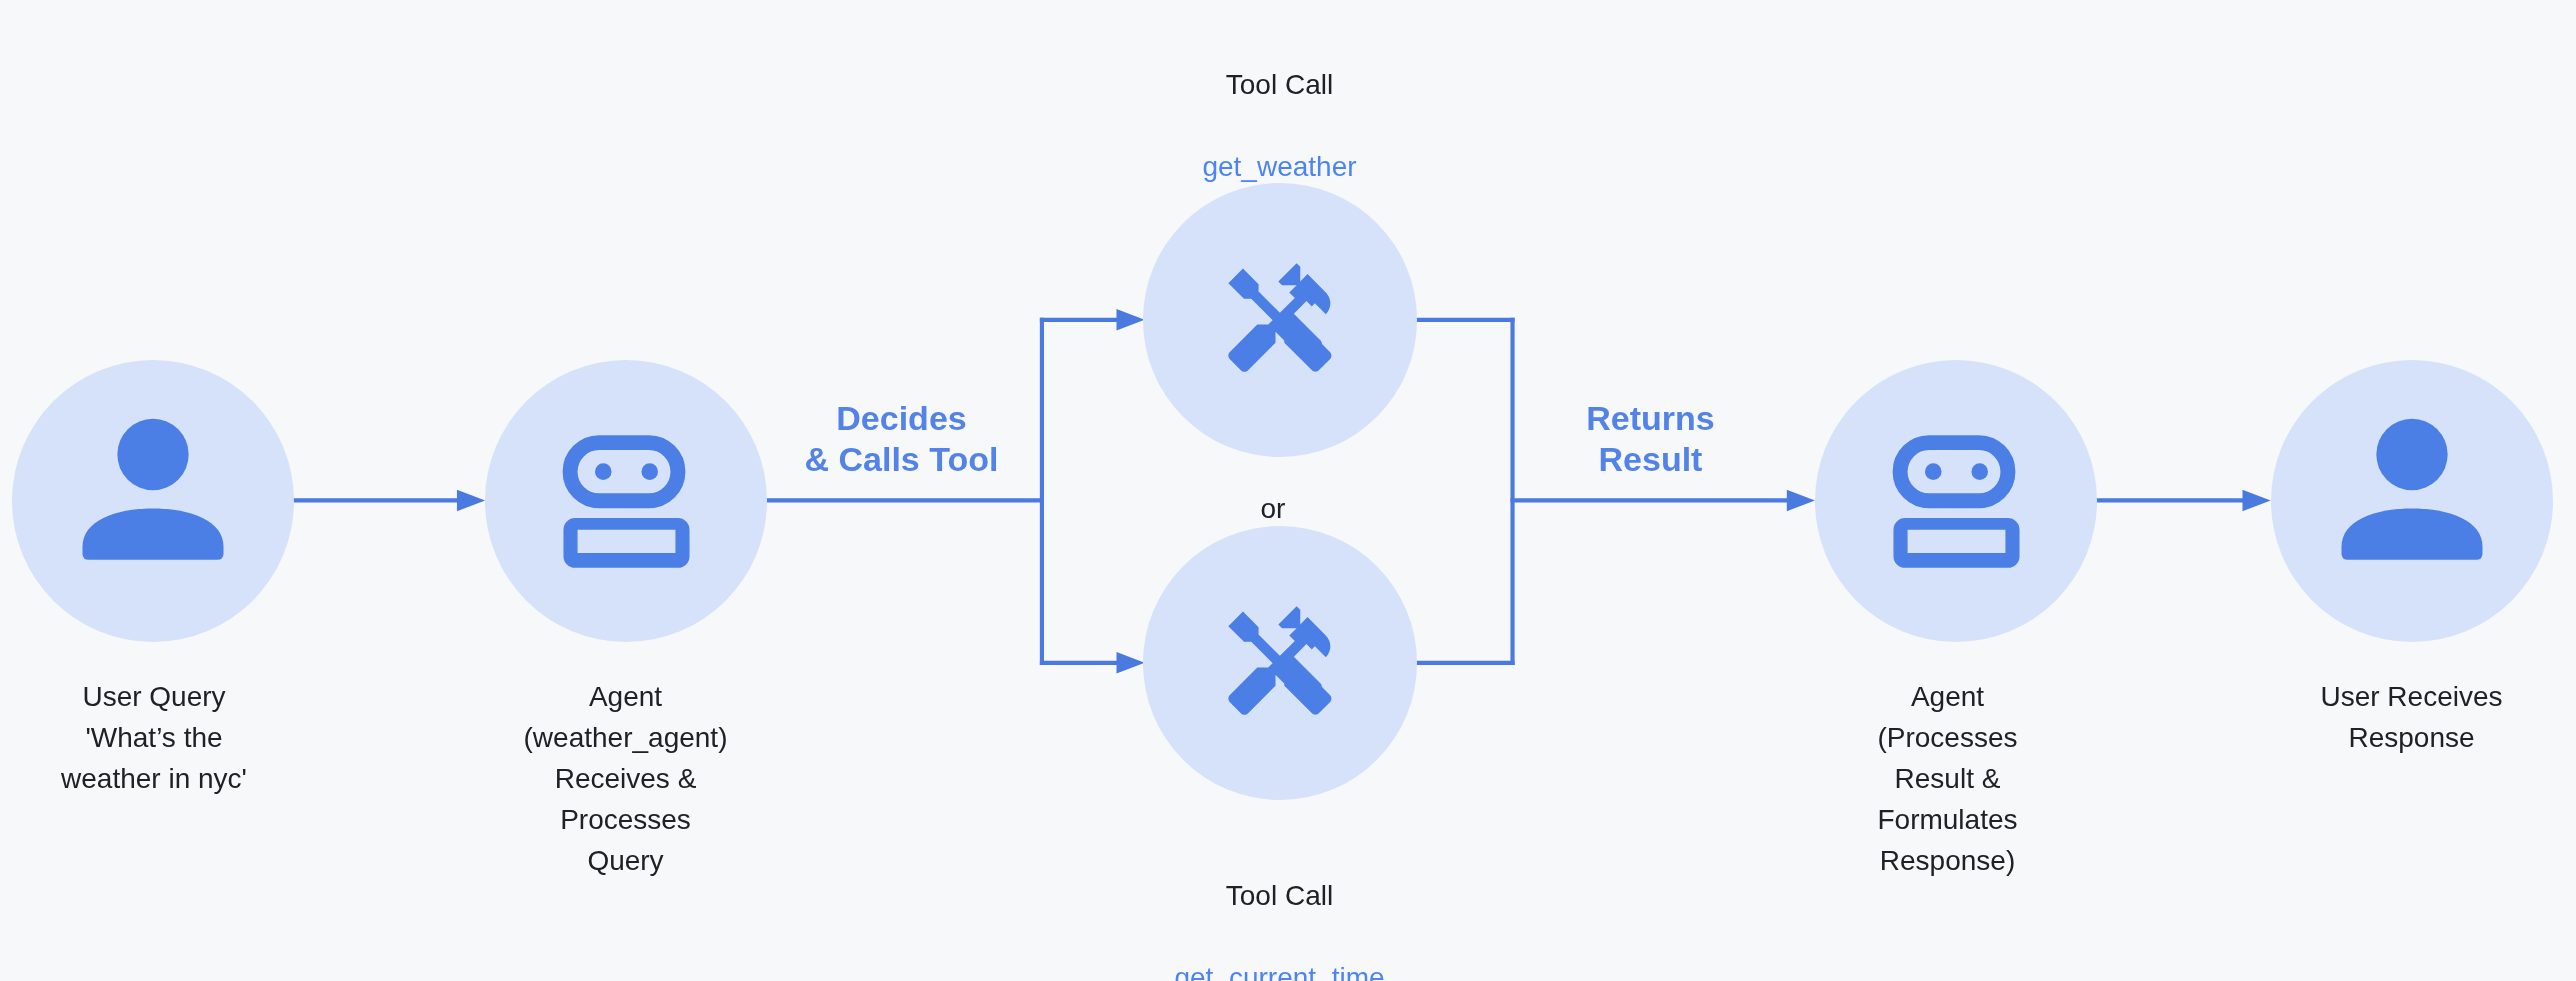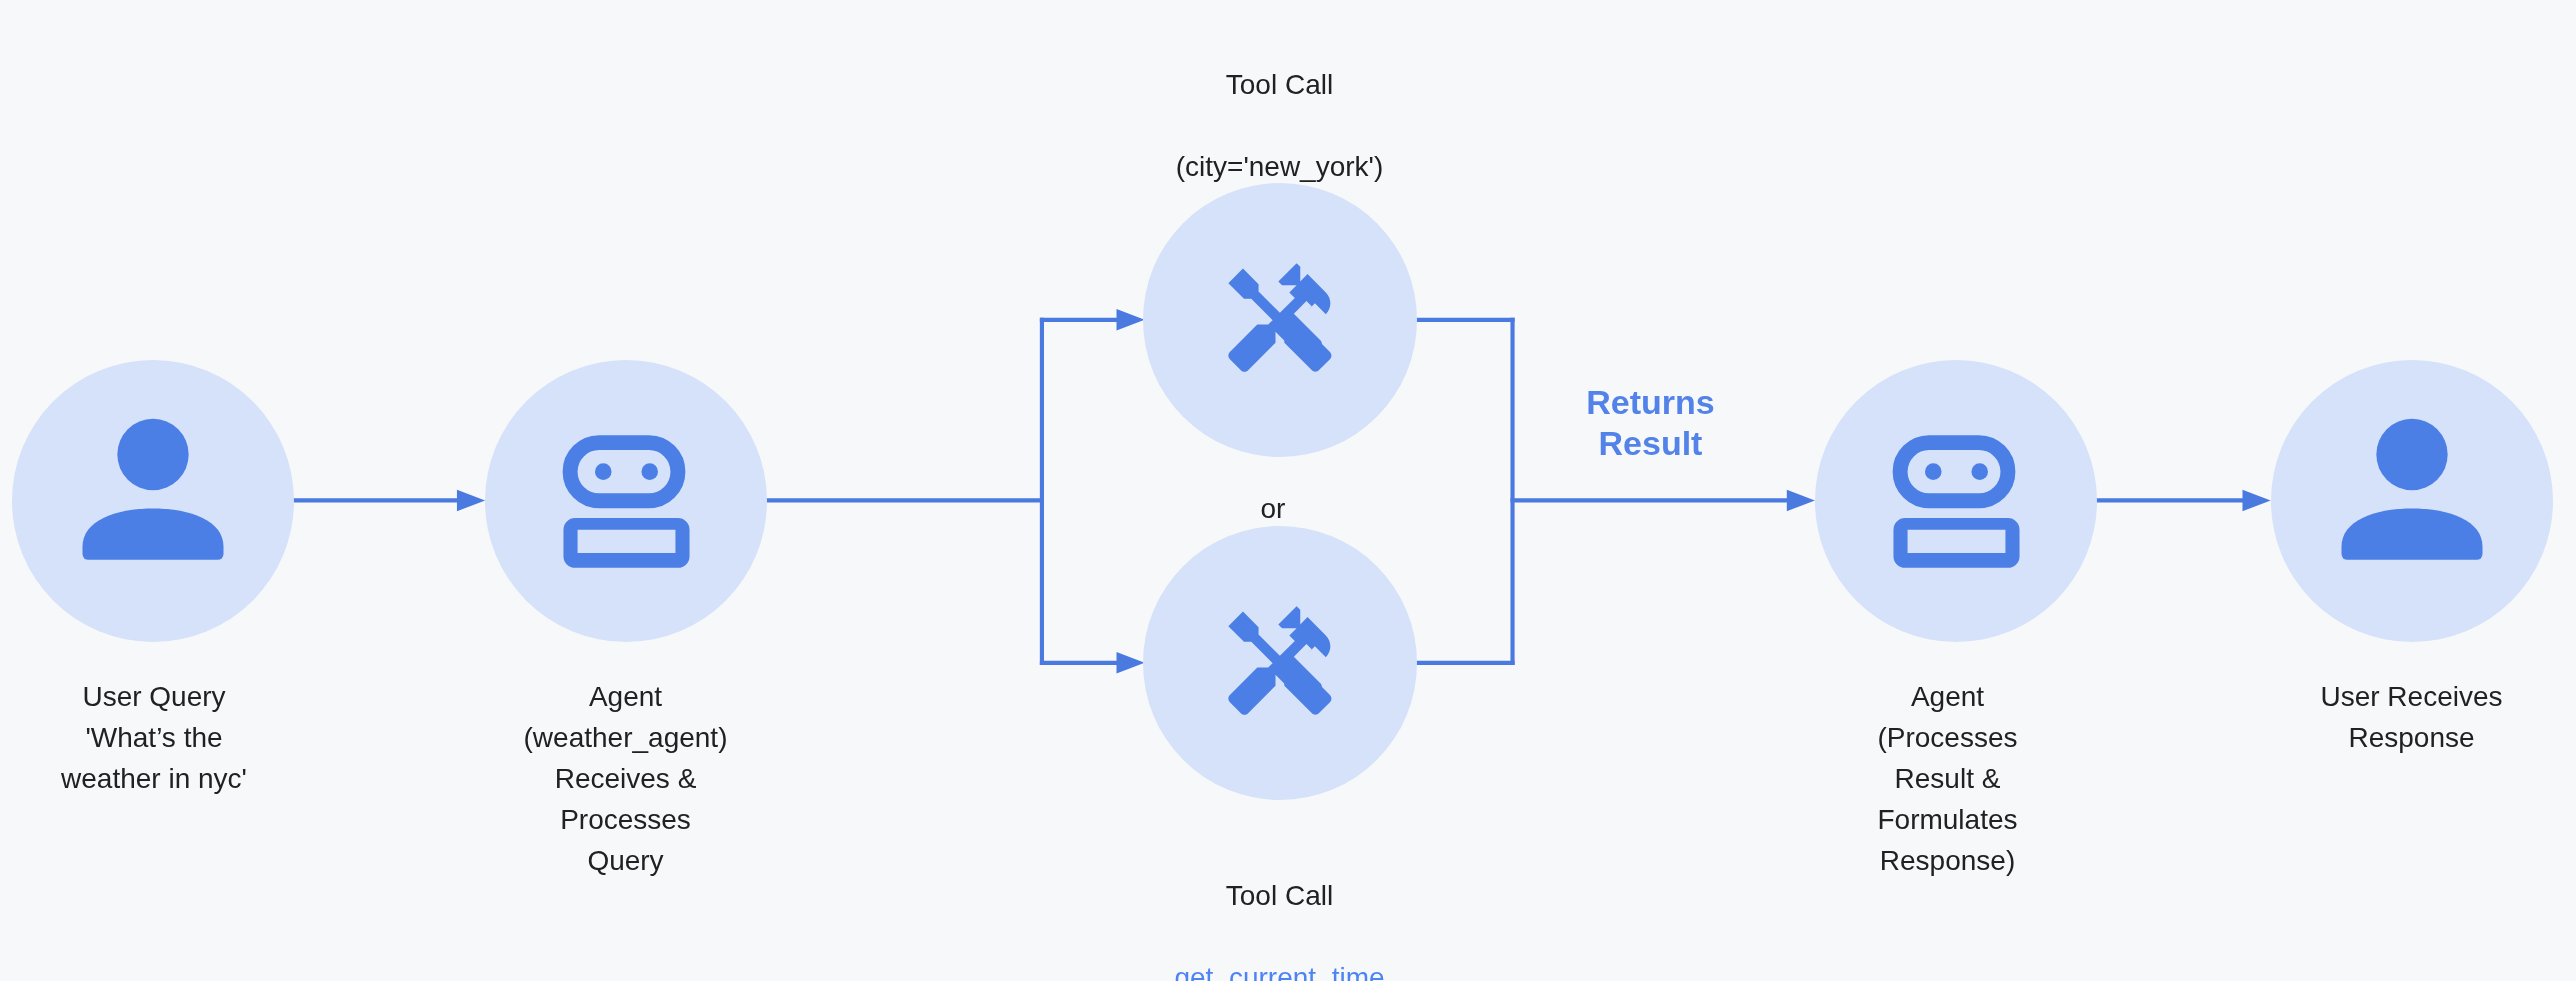--- a/index.html
+++ b/index.html
@@ -96,23 +96,26 @@
       <circle cx="108" cy="49" r="10"></circle>
       <path fill-rule="evenodd" d="M18,105 h124 a14,14 0 0 1 14,14 v32 a14,14 0 0 1 -14,14 h-124 a14,14 0 0 1 -14,-14 v-32 a14,14 0 0 1 14,-14 z M21,119 h118 v28 h-118 z"></path>
     </svg>
   </div>
   <div class="lbl" style="left:377px; top:676px; width:497px;">Agent
 (weather_agent)
 Receives &amp;
 Processes
 Query</div>
 
+  <div class="edge-lbl" style="left:653px; top:398px; width:497px;">Decides
+&amp; Calls Tool</div>
 
   <div class="lbl" style="left:1031px; top:23px; width:497px;">
     <span>Tool Call</span>
+    <span class="func">get_weather</span>
     <span>(city='new_york')</span>
   </div>
   <div class="circle" style="left:1143px; top:183px; width:274px; height:274px;">
     <svg width="124" height="124" viewBox="0 0 24 24" fill="currentColor">
       <path d="M21.67 18.17l-5.3-5.3h-.99l-2.54 2.54v.99l5.3 5.3c.39.39 1.02.39 1.41 0l2.12-2.12c.39-.38.39-1.02 0-1.41z"></path>
       <path d="M17.34 10.19l1.41-1.41 2.12 2.12c1.17-1.17 1.17-3.07 0-4.24l-3.54-3.54-1.41 1.41V1.71L15.22 1l-3.54 3.54.71.71h2.83l-1.41 1.41 1.06 1.06-2.89 2.89-4.13-4.13V5.06L4.83 2.04 2 4.87l3.03 3.03h1.41l4.13 4.13-.85.85H7.6l-5.3 5.3c-.39.39-.39 1.02 0 1.41l2.12 2.12c.39.39 1.02.39 1.41 0l5.3-5.3v-2.12l5.15 5.15c.39.39 1.02.39 1.41 0l2.12-2.12c.39-.39.39-1.02 0-1.41l-5.13-5.13 2.44-2.44 1.06 1.06z"></path>
     </svg>
   </div>
 
   <div class="lbl" style="left:1190px; top:488px; width:166px;">or</div>
@@ -121,21 +124,21 @@
     <svg width="124" height="124" viewBox="0 0 24 24" fill="currentColor">
       <path d="M21.67 18.17l-5.3-5.3h-.99l-2.54 2.54v.99l5.3 5.3c.39.39 1.02.39 1.41 0l2.12-2.12c.39-.38.39-1.02 0-1.41z"></path>
       <path d="M17.34 10.19l1.41-1.41 2.12 2.12c1.17-1.17 1.17-3.07 0-4.24l-3.54-3.54-1.41 1.41V1.71L15.22 1l-3.54 3.54.71.71h2.83l-1.41 1.41 1.06 1.06-2.89 2.89-4.13-4.13V5.06L4.83 2.04 2 4.87l3.03 3.03h1.41l4.13 4.13-.85.85H7.6l-5.3 5.3c-.39.39-.39 1.02 0 1.41l2.12 2.12c.39.39 1.02.39 1.41 0l5.3-5.3v-2.12l5.15 5.15c.39.39 1.02.39 1.41 0l2.12-2.12c.39-.39.39-1.02 0-1.41l-5.13-5.13 2.44-2.44 1.06 1.06z"></path>
     </svg>
   </div>
   <div class="lbl" style="left:1031px; top:834px; width:497px;">
     <span>Tool Call</span>
     <span class="func">get_current_time</span>
   </div>
 
-  <div class="edge-lbl" style="left:1402px; top:382px; width:497px;">Returns
+  <div class="edge-lbl" style="left:1402px; top:398px; width:497px;">Returns
 Result</div>
 
   <div class="circle" style="left:1815px; top:360px; width:282px; height:282px;">
     <svg width="133" height="141" viewBox="0 0 160 170" fill="currentColor">
       <rect x="12" y="14" width="130" height="70" rx="35" fill="none" stroke="currentColor" stroke-width="18"></rect>
       <circle cx="52" cy="49" r="10"></circle>
       <circle cx="108" cy="49" r="10"></circle>
       <path fill-rule="evenodd" d="M18,105 h124 a14,14 0 0 1 14,14 v32 a14,14 0 0 1 -14,14 h-124 a14,14 0 0 1 -14,-14 v-32 a14,14 0 0 1 14,-14 z M21,119 h118 v28 h-118 z"></path>
     </svg>
   </div>

